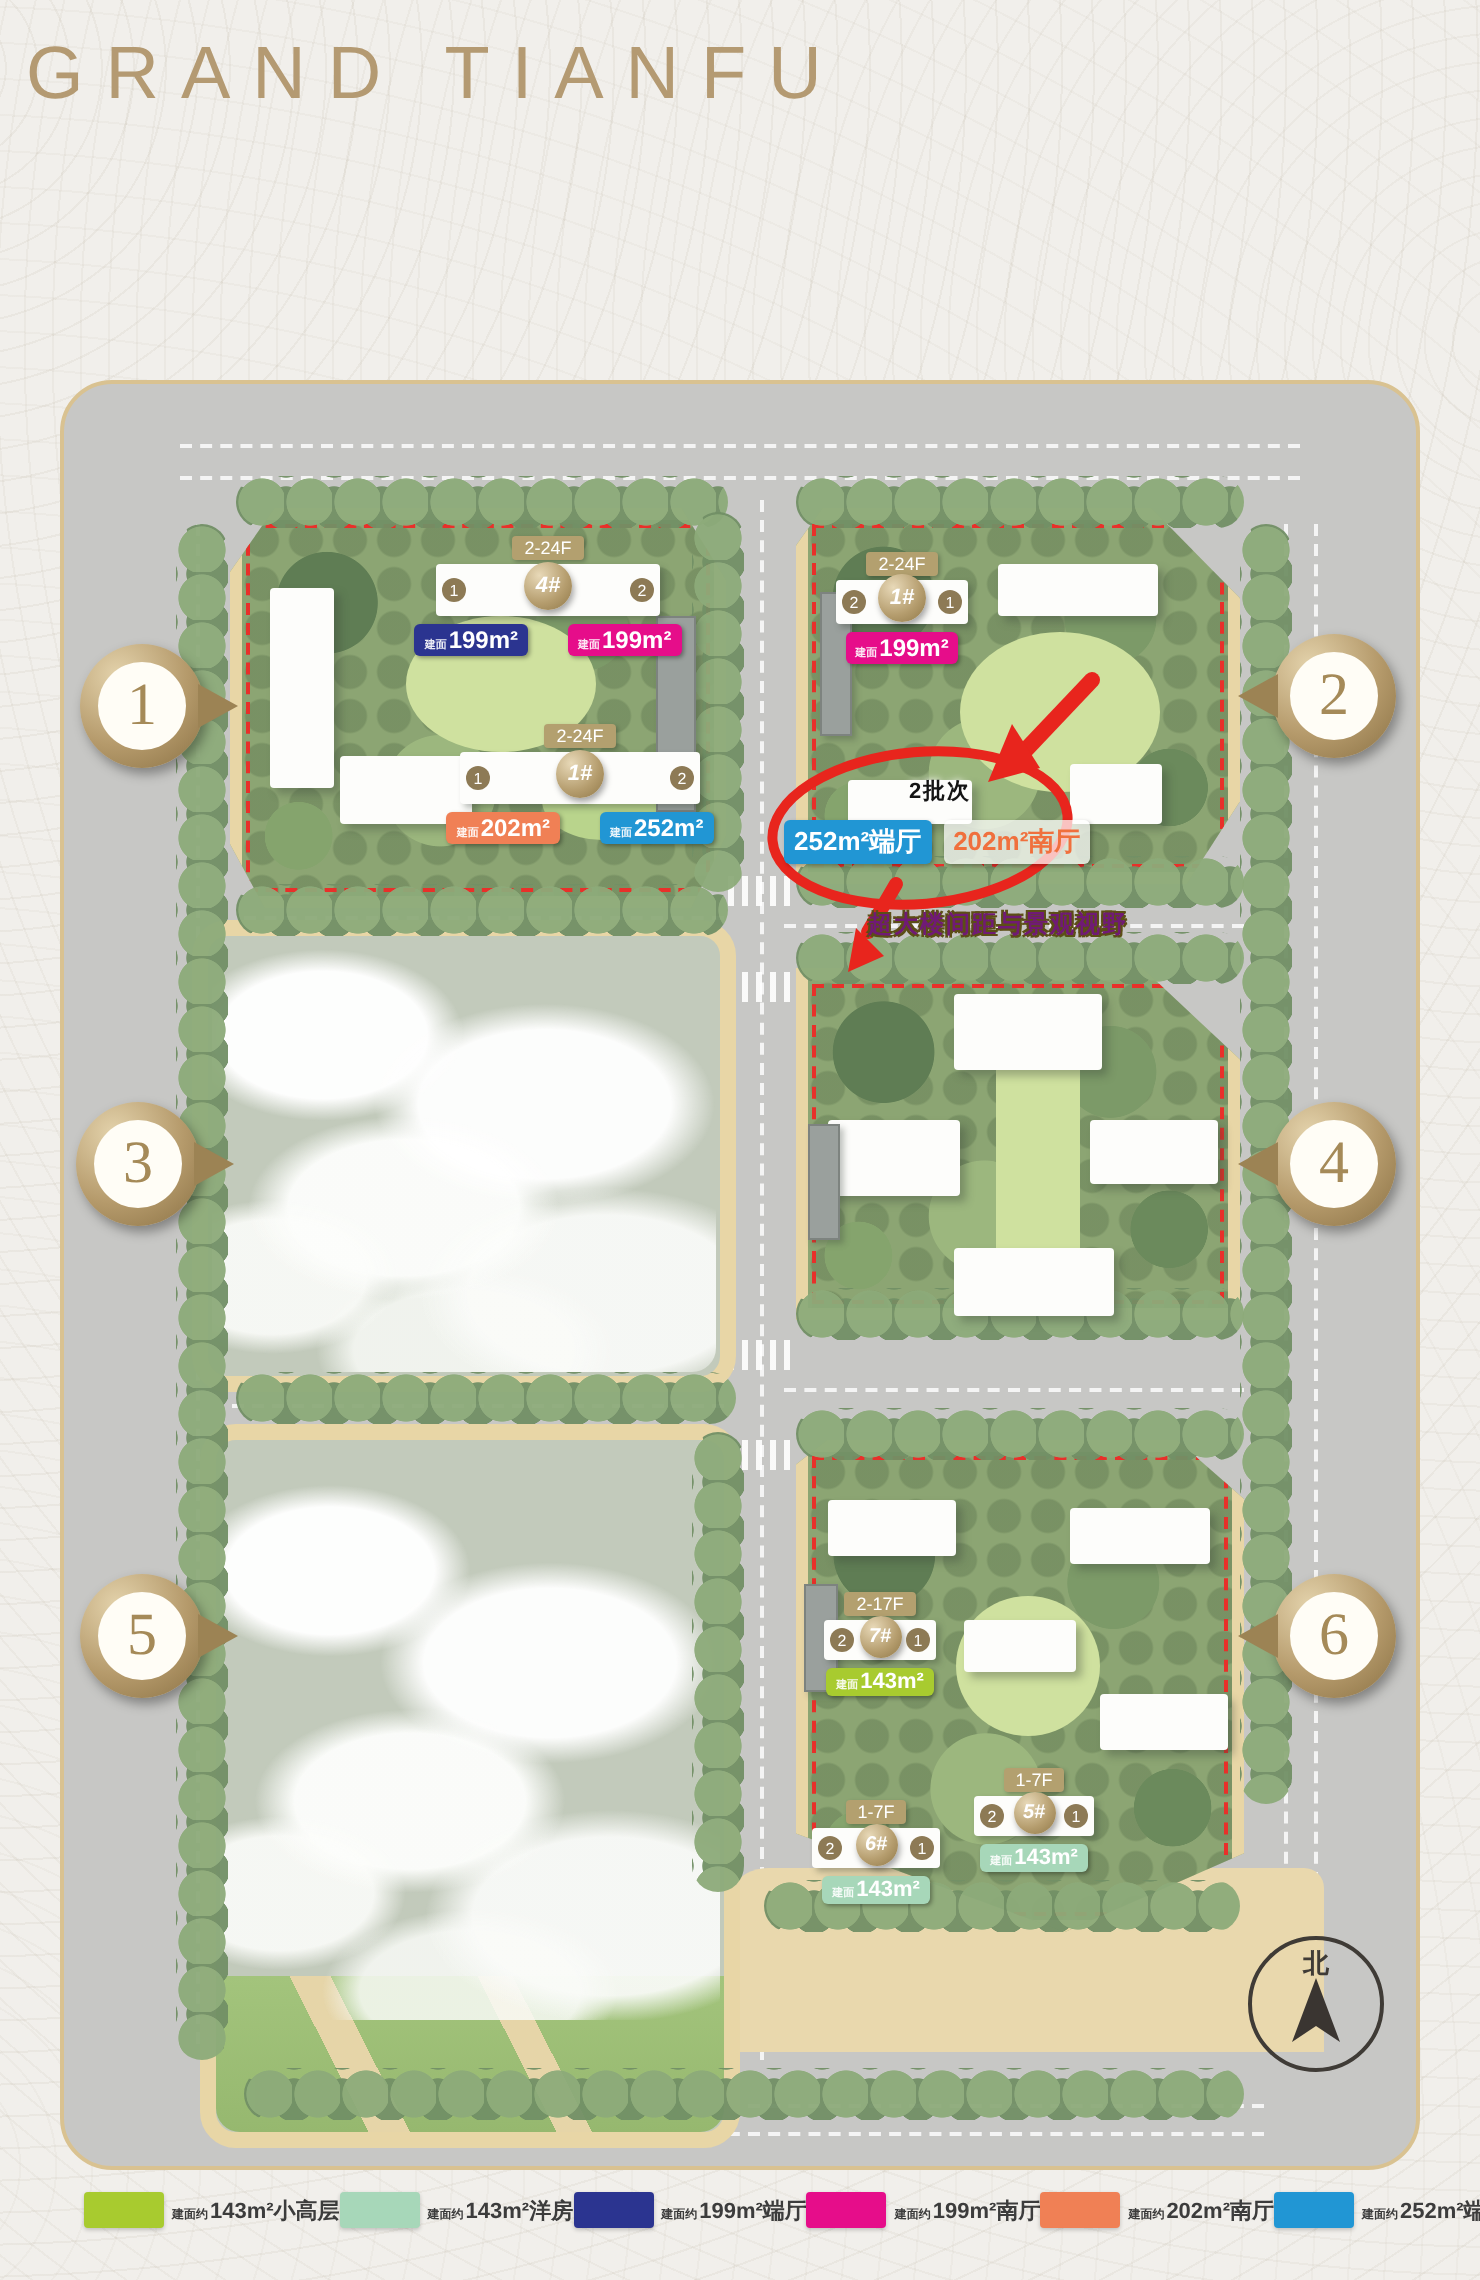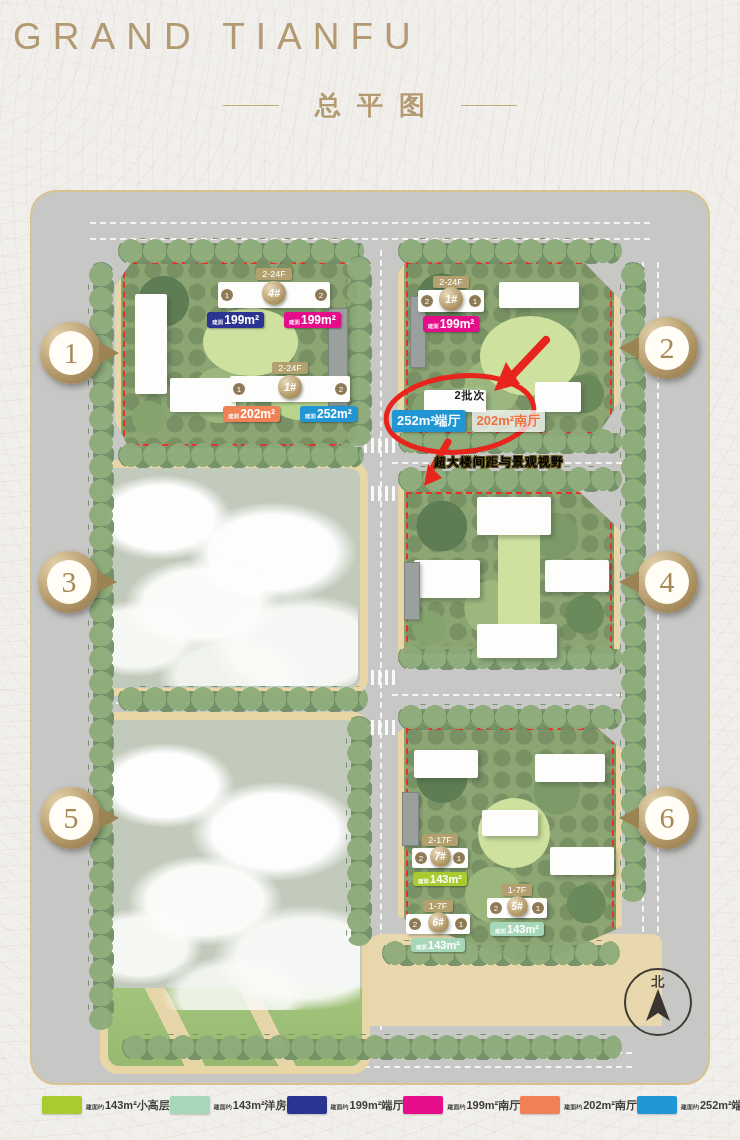--- a/index.html
+++ b/index.html
@@ -94,21 +94,21 @@
   .abadge { display:inline-flex; align-items:baseline; gap:1px; padding:1px 5px; border-radius:3px;
     font-size:12px; font-weight:700; box-shadow:1px 1px 2px rgba(0,0,0,.35); }
   .tiny-pre { font-size:5.5px; opacity:.9; }
 
   
   .batch { position:absolute; z-index:6; font-size:11px; font-weight:900; color:#141414;
     text-shadow:0 0 3px #fff, 0 0 5px #fff; letter-spacing:1px; }
   .batch-badges { position:absolute; z-index:6; display:flex; gap:6px; white-space:nowrap; }
   .bb { padding:2px 5px; border-radius:3px; font-size:13px; font-weight:700;
     box-shadow:1px 1px 2px rgba(0,0,0,.3); }
-  .view-note { position:absolute; z-index:6; font-size:12px; font-weight:800; color:#000000;
+  .view-note { position:absolute; z-index:6; font-size:12px; font-weight:800; color:#701a75;
     white-space:nowrap; letter-spacing:1px;
     text-shadow:1px 1px 0 #5c4e16, -1px 1px 0 #5c4e16, 1px -1px 0 #5c4e16, -1px -1px 0 #5c4e16; }
 
   
   .marker { position:absolute; width:62px; height:62px; z-index:20; }
   .ring { width:100%; height:100%; border-radius:50%;
     background:radial-gradient(circle at 30% 25%, #e3d2ab, #b59a6b 55%, #8a7144);
     box-shadow:2px 3px 6px rgba(0,0,0,.35); display:flex; align-items:center; justify-content:center; }
   .inner { width:44px; height:44px; border-radius:50%; background:#fffdf6;
     display:flex; align-items:center; justify-content:center;
@@ -133,25 +133,20 @@
   .sw { width:40px; height:18px; border-radius:2px; box-shadow:0 1px 2px rgba(0,0,0,.2); }
   .ltext { font-size:11px; font-weight:700; color:#3c3c3c; white-space:nowrap; }
   .lpre { font-size:6px; color:#3c3c3c; margin-right:1px; }
 </style>
 </head>
 <body>
 
 <div id="page">
 
   <div class="title">GRAND TIANFU</div>
-  <div class="subtitle-row">
-    <span class="line"></span>
-    <span class="subtitle">总平图</span>
-    <span class="line"></span>
-  </div>
 
   <div id="map">
 
     <div class="dash-h" style="left:58px; top:30px; width:560px;"></div>
     <div class="dash-h" style="left:58px; top:46px; width:560px;"></div>
     <div class="dash-v" style="left:66px; top:70px; height:760px;"></div>
     <div class="dash-v" style="left:610px; top:70px; height:690px;"></div>
     <div class="dash-v" style="left:625px; top:70px; height:690px;"></div>
     <div class="dash-v" style="left:348px; top:58px; height:780px;"></div>
     <div class="dash-h" style="left:360px; top:270px; width:230px;"></div>
@@ -288,21 +283,21 @@
         <span class="unit">1</span>
       </div>
       <div class="badges">
         <span class="abadge" style="background-color: rgb(230, 13, 138); color: rgb(255, 255, 255);">
           <span class="tiny-pre">建面</span>
           <span>199m²</span>
         </span>
       </div>
     </div>
 
-    <div class="grp" style="left:380px; top:642px; width:56px;">
+    <div class="grp" style="left:380px; top:604px; width:56px;">
       <div class="floors">2-17F</div>
       <div class="bar" style="height:20px;">
         <span class="unit">2</span>
         <span class="bname" style="width:21px;height:21px;font-size:10px;">7#</span>
         <span class="unit">1</span>
       </div>
       <div class="badges">
         <span class="abadge" style="font-size: 11px; background-color: rgb(168, 203, 47); color: rgb(255, 255, 255);">
           <span class="tiny-pre">建面</span>
           <span>143m²</span>

